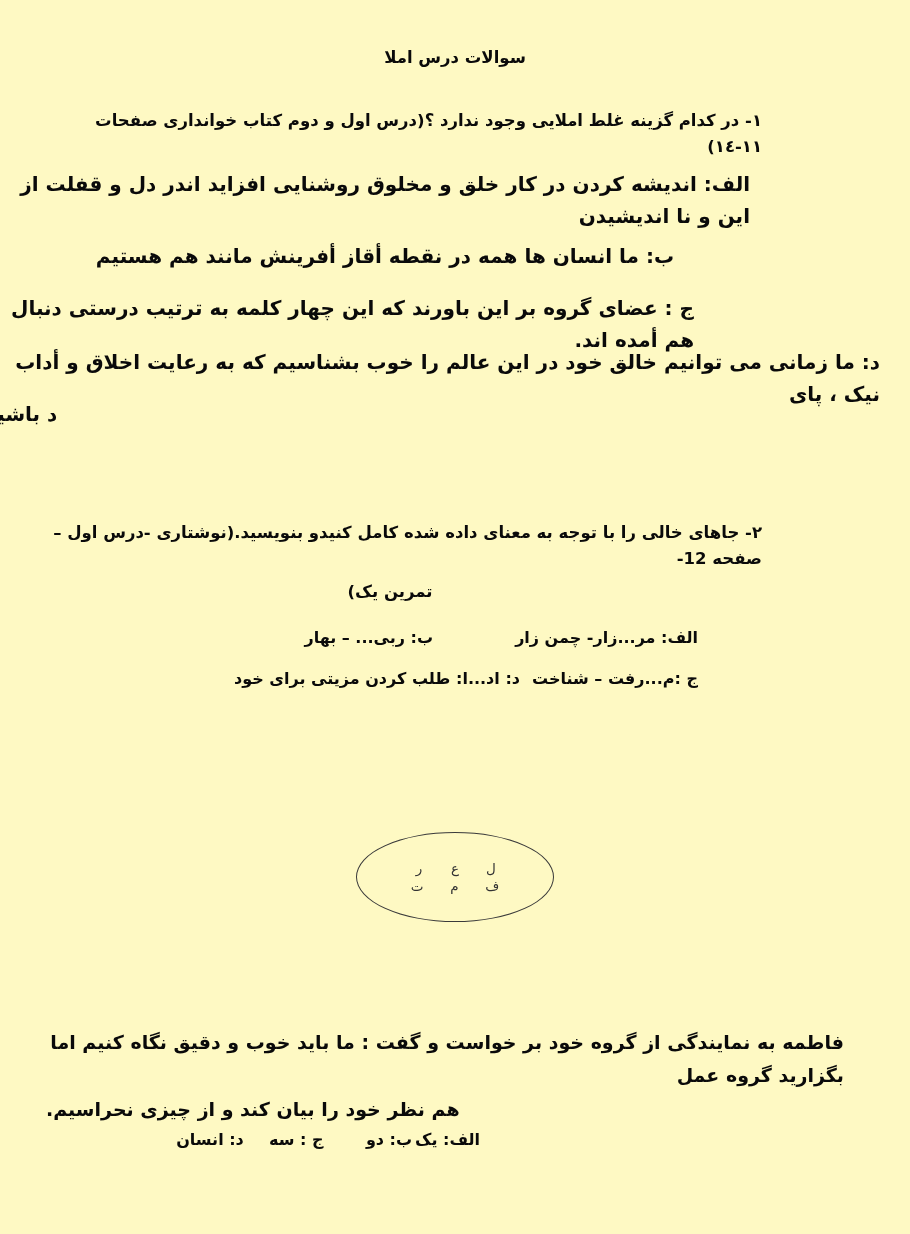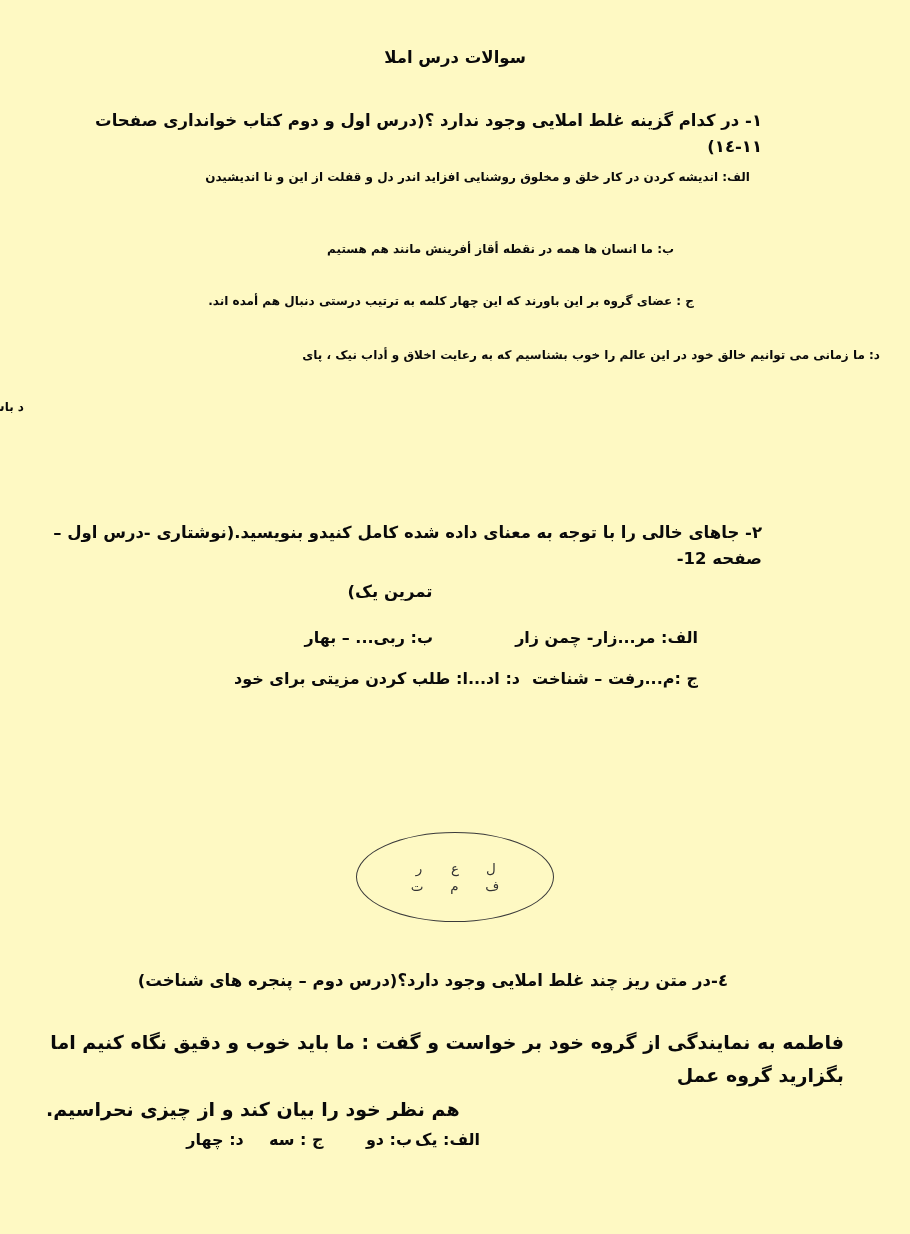--- a/index.html
+++ b/index.html
@@ -32,21 +32,21 @@
   .q-stem {
     position: absolute;
     font-size: 16.5px;
     font-weight: bold;
     text-align: right;
     line-height: 1.55;
   }
 
   .opt {
     position: absolute;
-    font-size: 12px;
+    font-size: 20px;
     font-weight: bold;
     line-height: 1.6;
   }
 
   
   .q1-stem  { top: 108px; right: 148px; left: 30px; margin-left: 28px; }
   .q1-a     { top: 168px; right: 160px; left: 10px; }
   .q1-b     { top: 240px; right: 236px; left: 10px; }
   .q1-c     { top: 292px; right: 216px; left: 10px; }
   .q1-d     { top: 346px; right: 30px;  left: 10px; text-align: right; }
@@ -180,27 +180,26 @@
         <span>ر</span>
       </div>
       <div class="oval-row">
         <span>ف</span>
         <span>م</span>
         <span>ت</span>
       </div>
     </div>
   </div>
 
-  <div class="q-stem q4-stem">٤-در متن ریز چند غلط املایی وجود دارد؟(درس دوم – پنجره های شناخت)</div>
 
   <div class="q4-passage">
     <span class="pl1">فاطمه به نمایندگی از گروه خود بر خواست و گفت : ما باید خوب و دقیق نگاه کنیم اما بگزارید گروه عمل</span>
     <span class="pl2">هم نظر خود را بیان کند و از چیزی نحراسیم.</span>
   </div>
 
   <div class="q4-options">
     <div class="q4-opt-a">الف: یک</div>
     <div class="q4-opt-b">ب: دو</div>
     <div class="q4-opt-c">ج : سه</div>
-    <div class="q4-opt-d">د: چهار</div>
+    <div class="q4-opt-d">د: انسان</div>
   </div>
 
 </div>
 
 </body></html>

